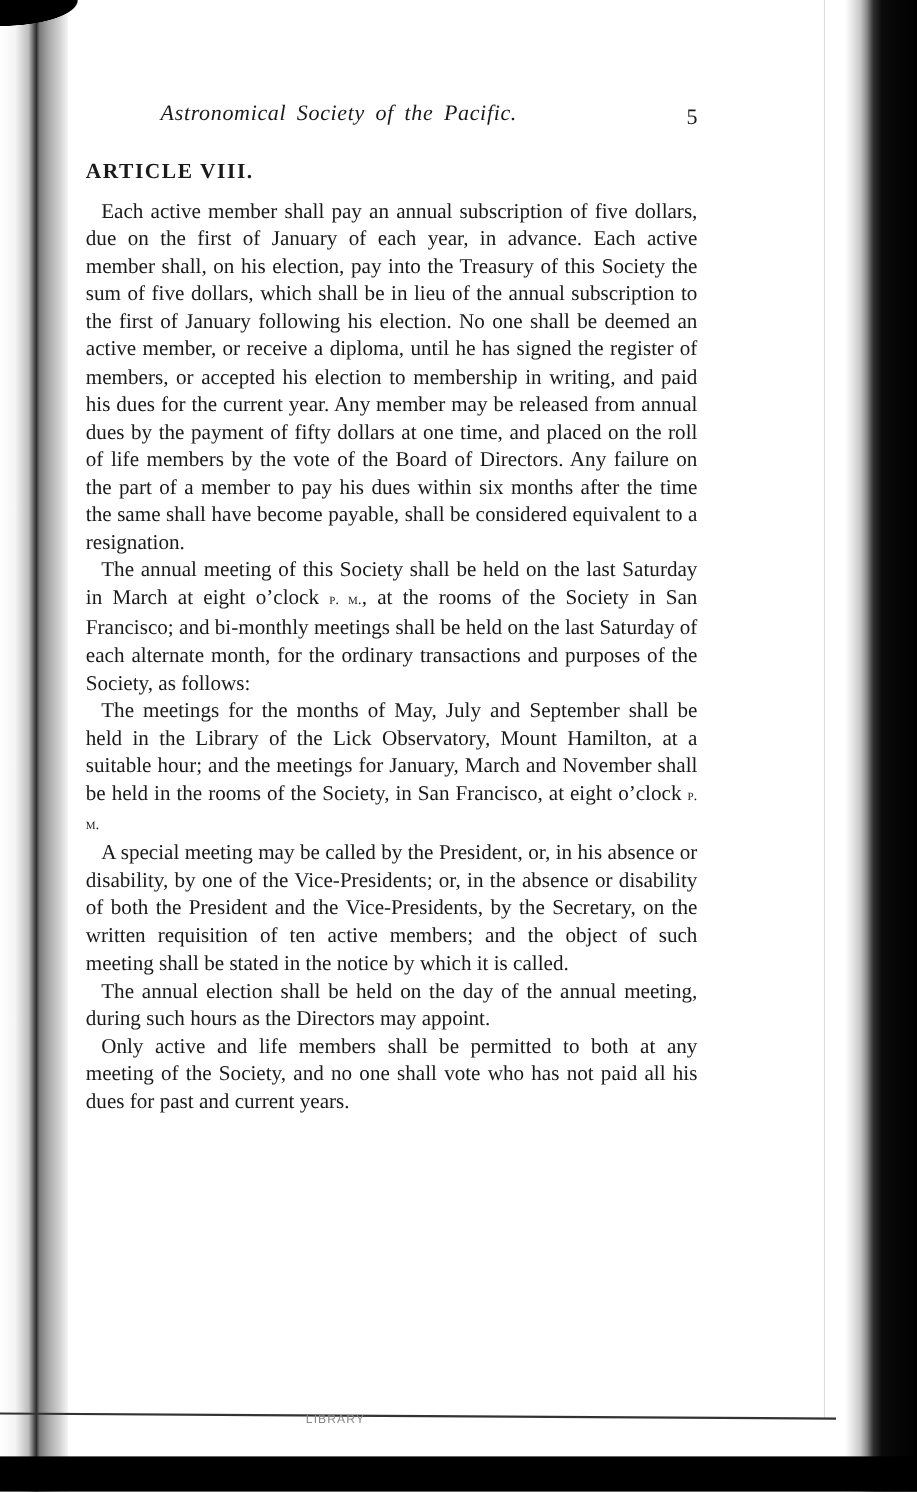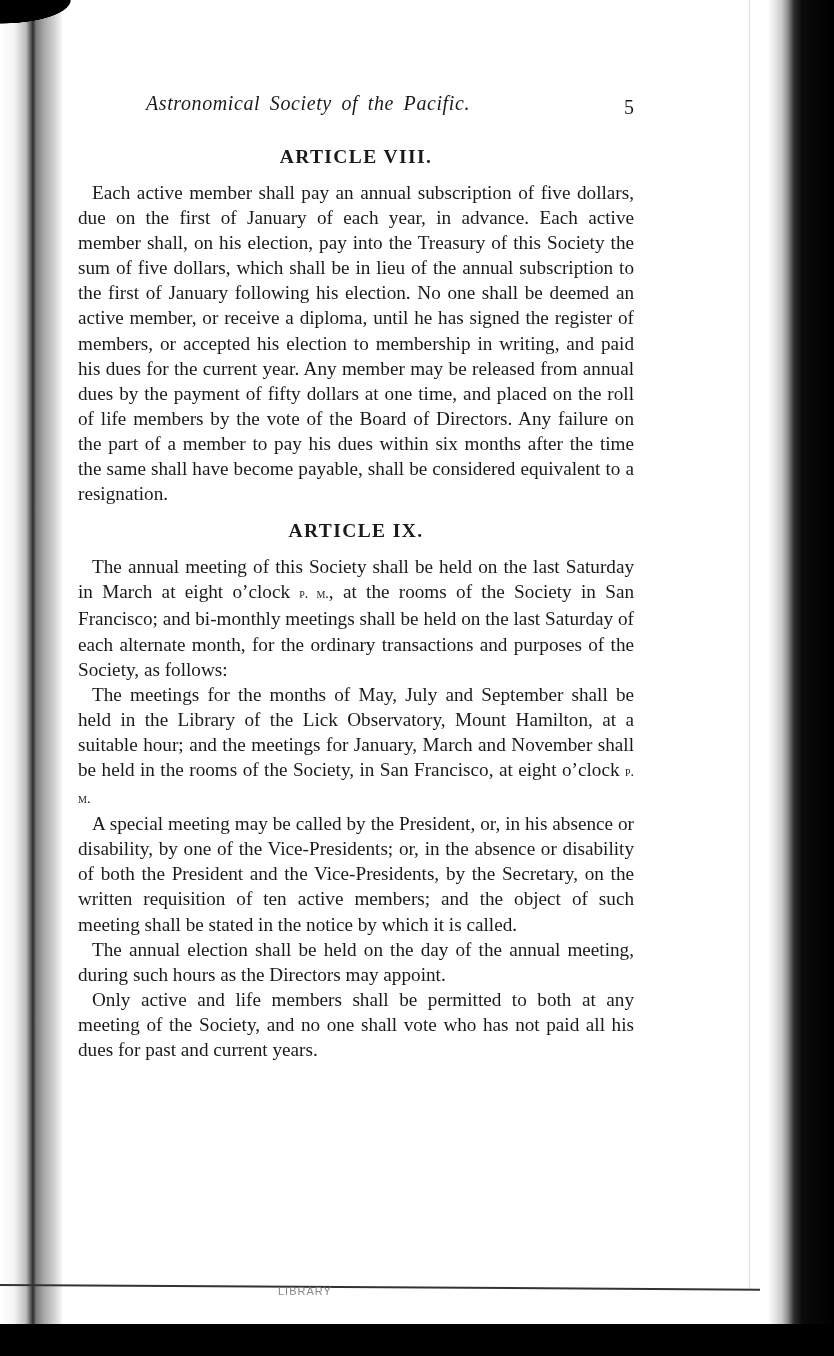--- a/index.html
+++ b/index.html
@@ -94,21 +94,21 @@
       margin: 0;
       font-size: 19.2px;
       line-height: 25.1px;
       text-align: justify;
       text-align-last: left;
     }
     p.indent {
       text-indent: 14px;
     }
     .article-heading {
-      text-align: center;
+      text-align: left;
       font-size: 19.5px;
       letter-spacing: 1.4px;
       margin: 12px 0 10px 0;
       line-height: 26px;
     }
     .sc {
       font-variant: small-caps;
       font-size: 14px;
     }
   </style>
@@ -126,21 +126,20 @@
     <span class="page-number">5</span>
   </div>
 
 
   <section>
     <h2 class="article-heading">ARTICLE VIII.</h2>
     <p class="indent">Each active member shall pay an annual subscription of five dollars, due on the first of January of each year, in advance. Each active member shall, on his election, pay into the Treasury of this Society the sum of five dollars, which shall be in lieu of the annual subscription to the first of January following his election. No one shall be deemed an active member, or receive a diploma, until he has signed the register of members, or accepted his election to membership in writing, and paid his dues for the current year. Any member may be released from annual dues by the payment of fifty dollars at one time, and placed on the roll of life members by the vote of the Board of Directors. Any failure on the part of a member to pay his dues within six months after the time the same shall have become payable, shall be considered equivalent to a resignation.</p>
   </section>
 
   <section>
-    <h2 class="article-heading">ARTICLE IX.</h2>
     <p class="indent">The annual meeting of this Society shall be held on the last Saturday in March at eight o’clock <span class="sc">p. m.</span>, at the rooms of the Society in San Francisco; and bi-monthly meetings shall be held on the last Saturday of each alternate month, for the ordinary transactions and purposes of the Society, as follows:</p>
     <p class="indent">The meetings for the months of May, July and September shall be held in the Library of the Lick Observatory, Mount Hamilton, at a suitable hour; and the meetings for January, March and November shall be held in the rooms of the Society, in San Francisco, at eight o’clock <span class="sc">p. m.</span></p>
     <p class="indent">A special meeting may be called by the President, or, in his absence or disability, by one of the Vice-Presidents; or, in the absence or disability of both the President and the Vice-Presidents, by the Secretary, on the written requisition of ten active members; and the object of such meeting shall be stated in the notice by which it is called.</p>
     <p class="indent">The annual election shall be held on the day of the annual meeting, during such hours as the Directors may appoint.</p>
     <p class="indent">Only active and life members shall be permitted to both at any meeting of the Society, and no one shall vote who has not paid all his dues for past and current years.</p>
   </section>
 </div>
 
 <div class="bottom-rule"></div>
 <div class="stamp">LIBRARY</div>

